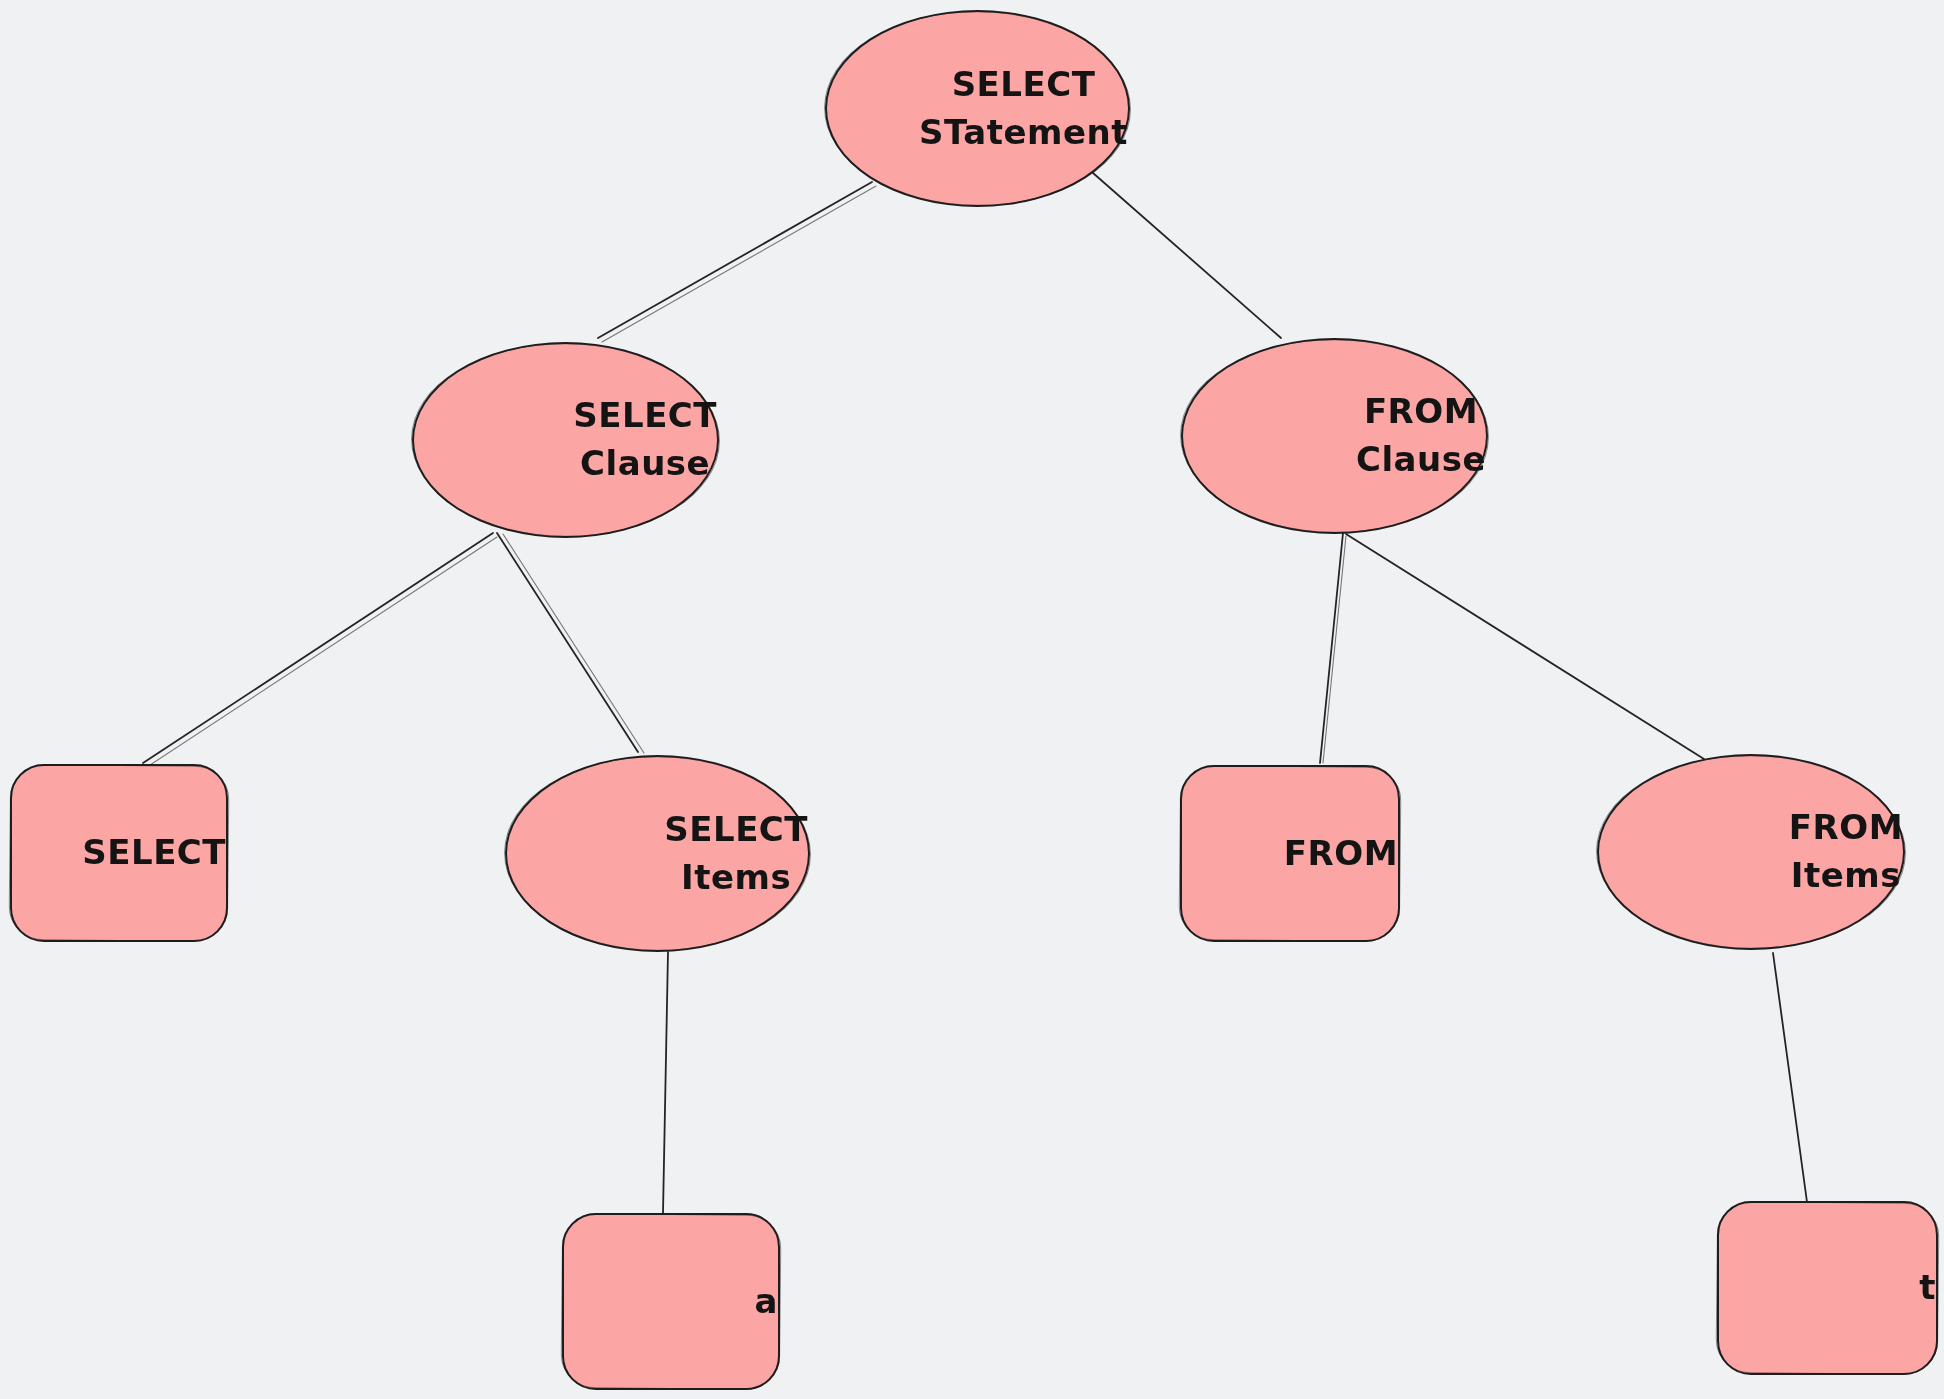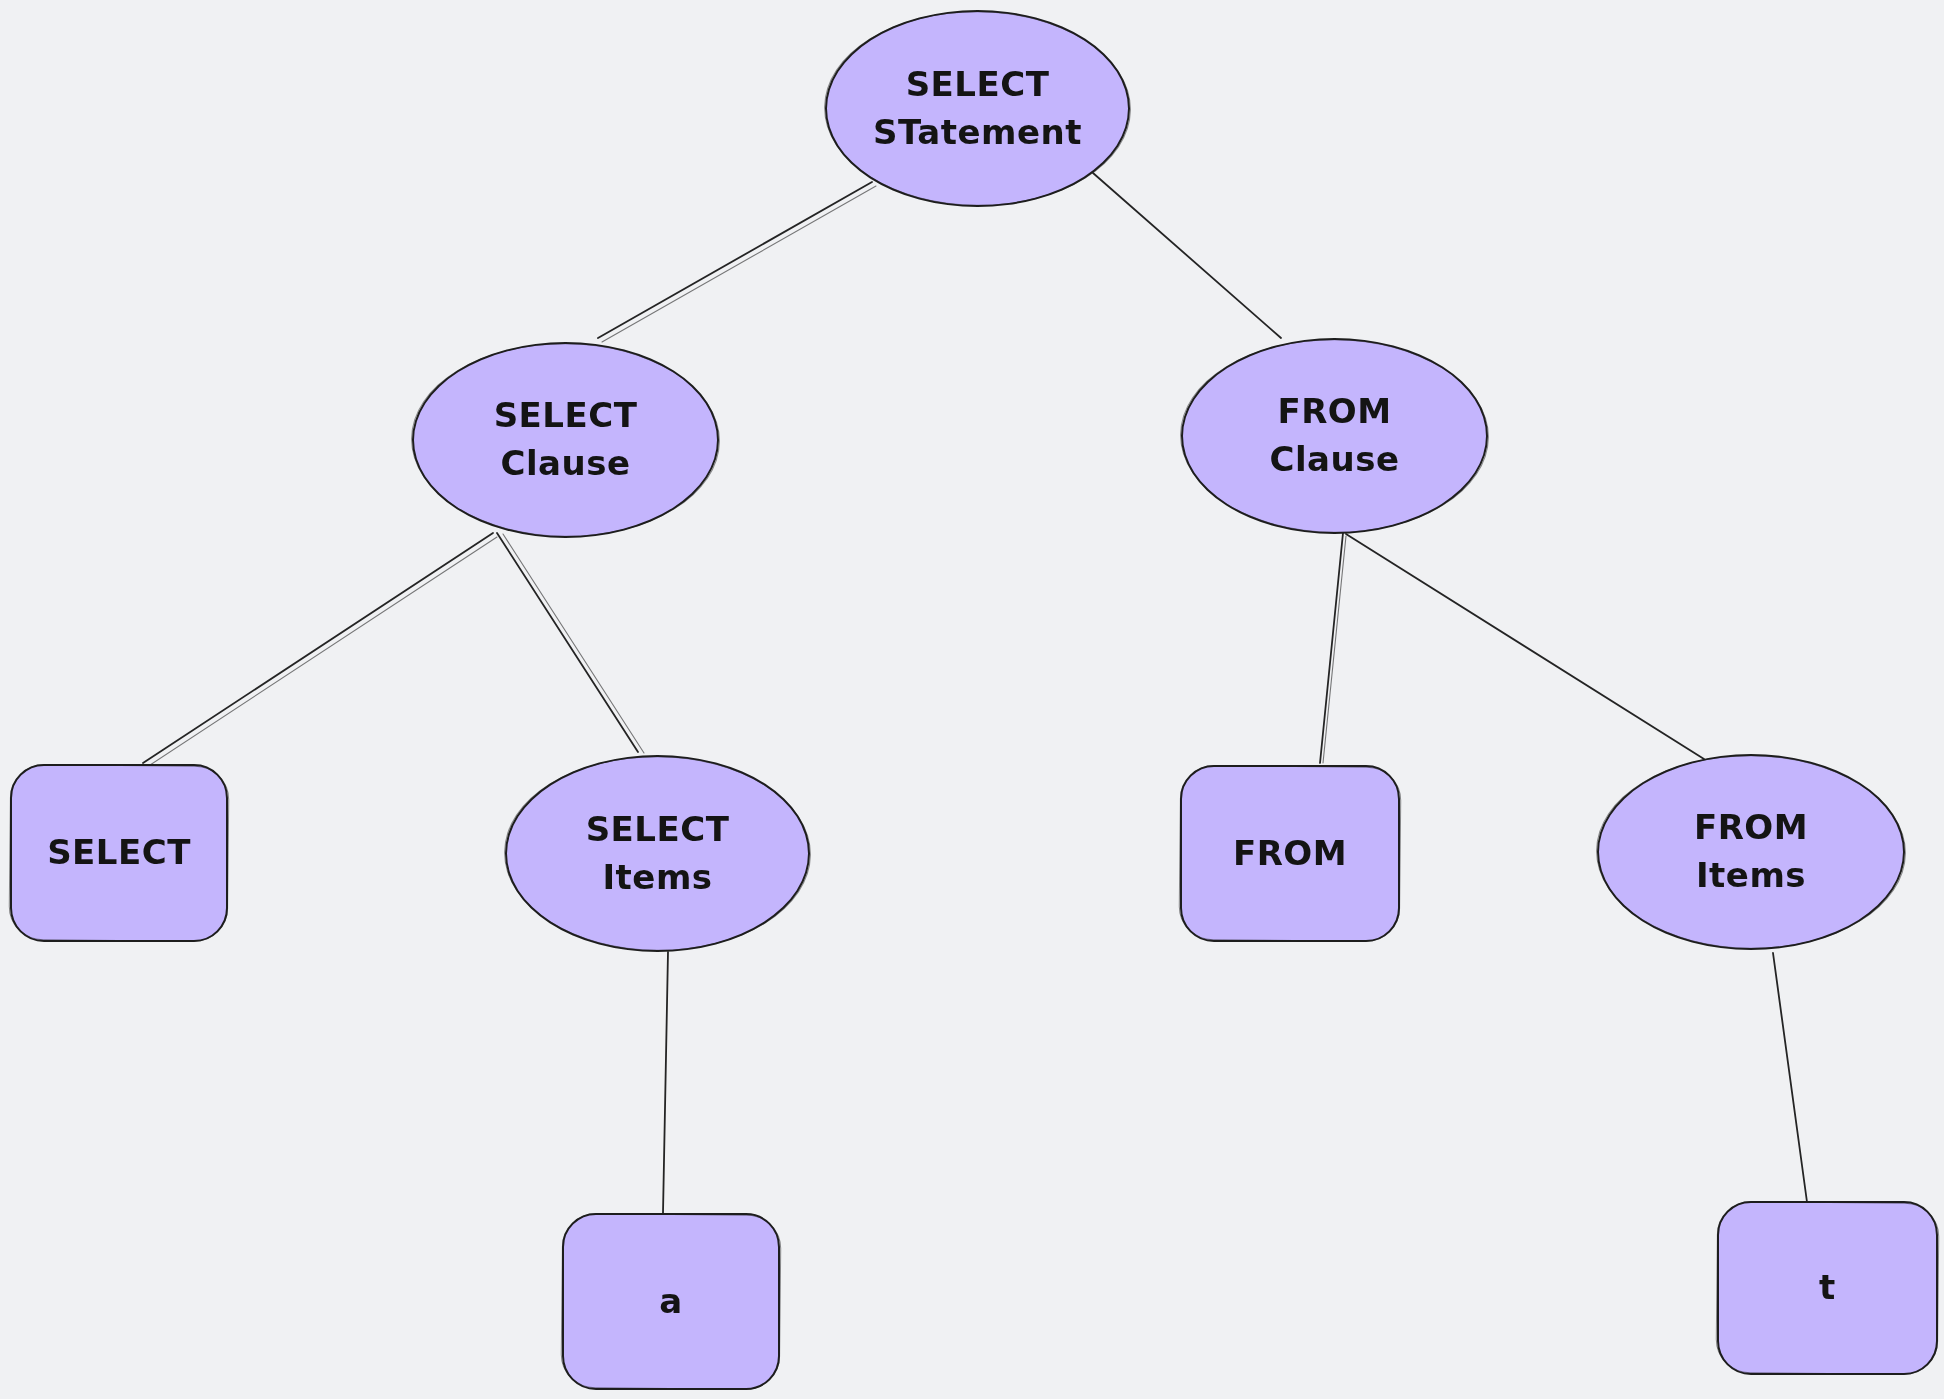--- a/index.html
+++ b/index.html
@@ -33,24 +33,24 @@
   }
   .edges-layer line.ghost {
     stroke: rgba(36,36,36,0.6);
     stroke-width: 1.1;
   }
   .node {
     position: absolute;
     z-index: 2;
     box-sizing: border-box;
     border: 2.2px solid #1e1e1e;
-    background: #c4b5fd;
+    background: #fca5a5;
     display: flex;
     align-items: center;
-    justify-content: center;
+    justify-content: flex-end;
     text-align: center;
   }
   
   .node::before {
     content: "";
     position: absolute;
     inset: -2px;
     border: 1.2px solid rgba(30,30,30,0.5);
     border-radius: inherit;
     transform: rotate(0.6deg) scale(1.006, 0.988);

